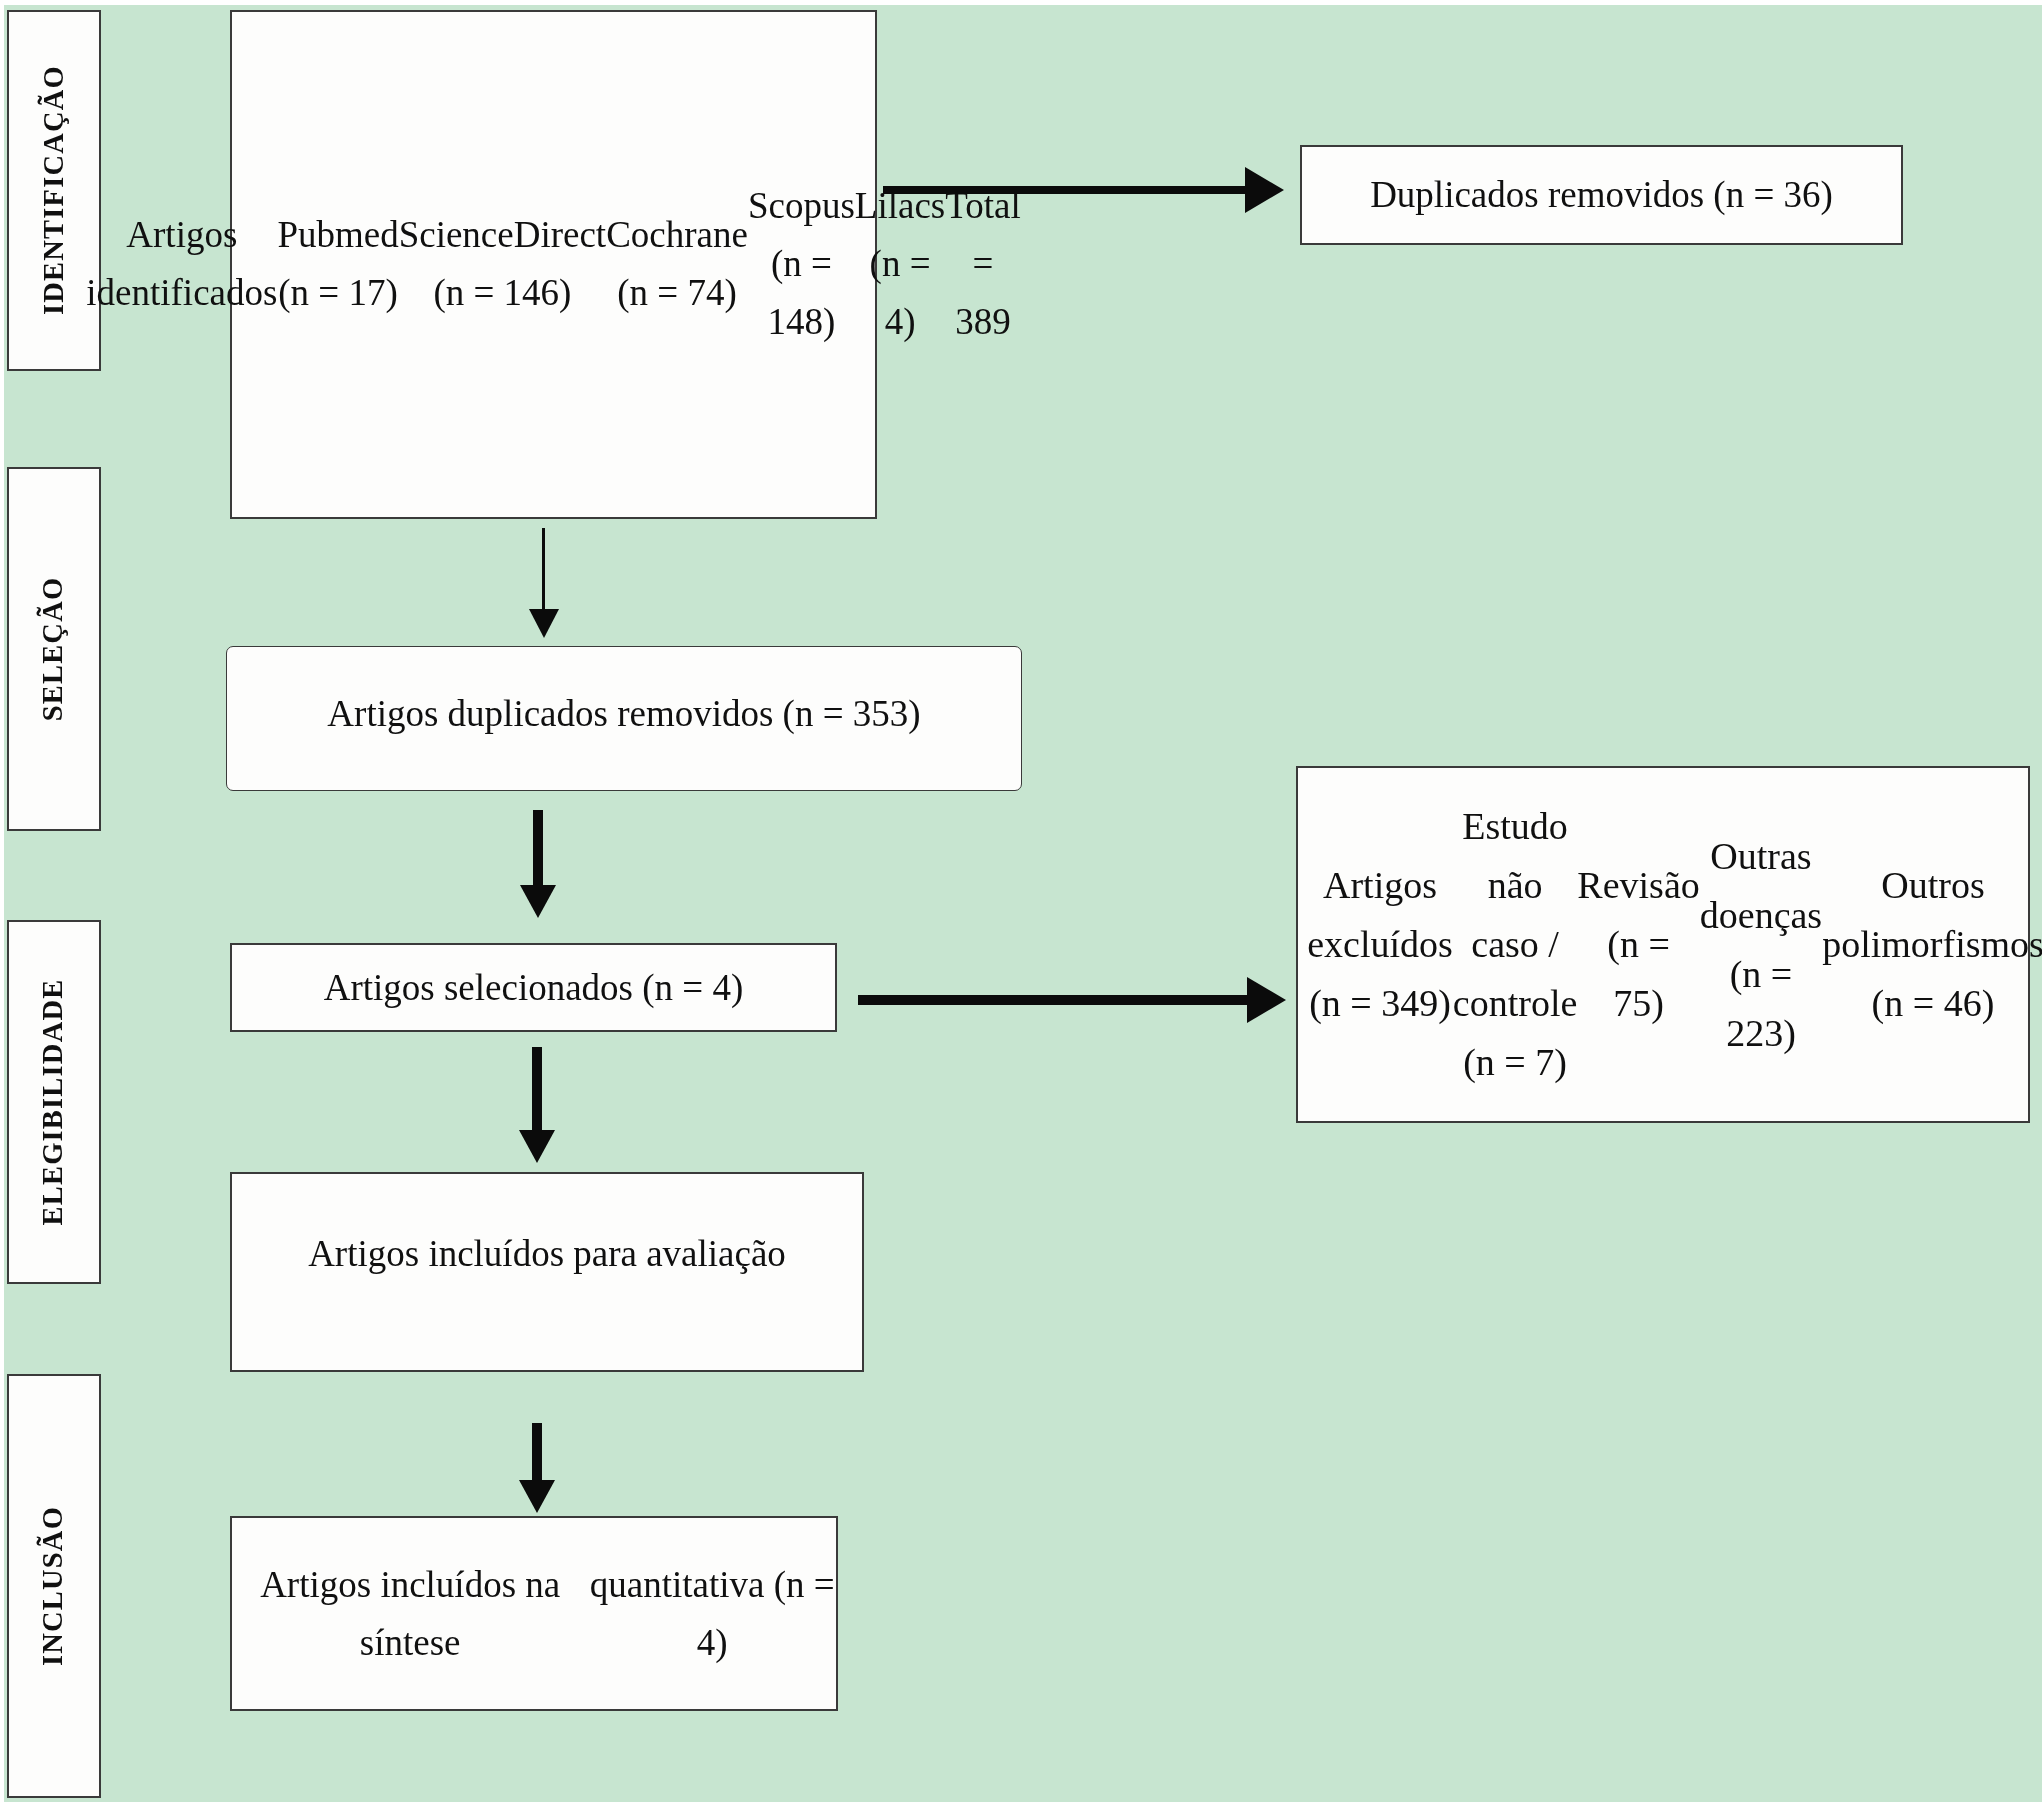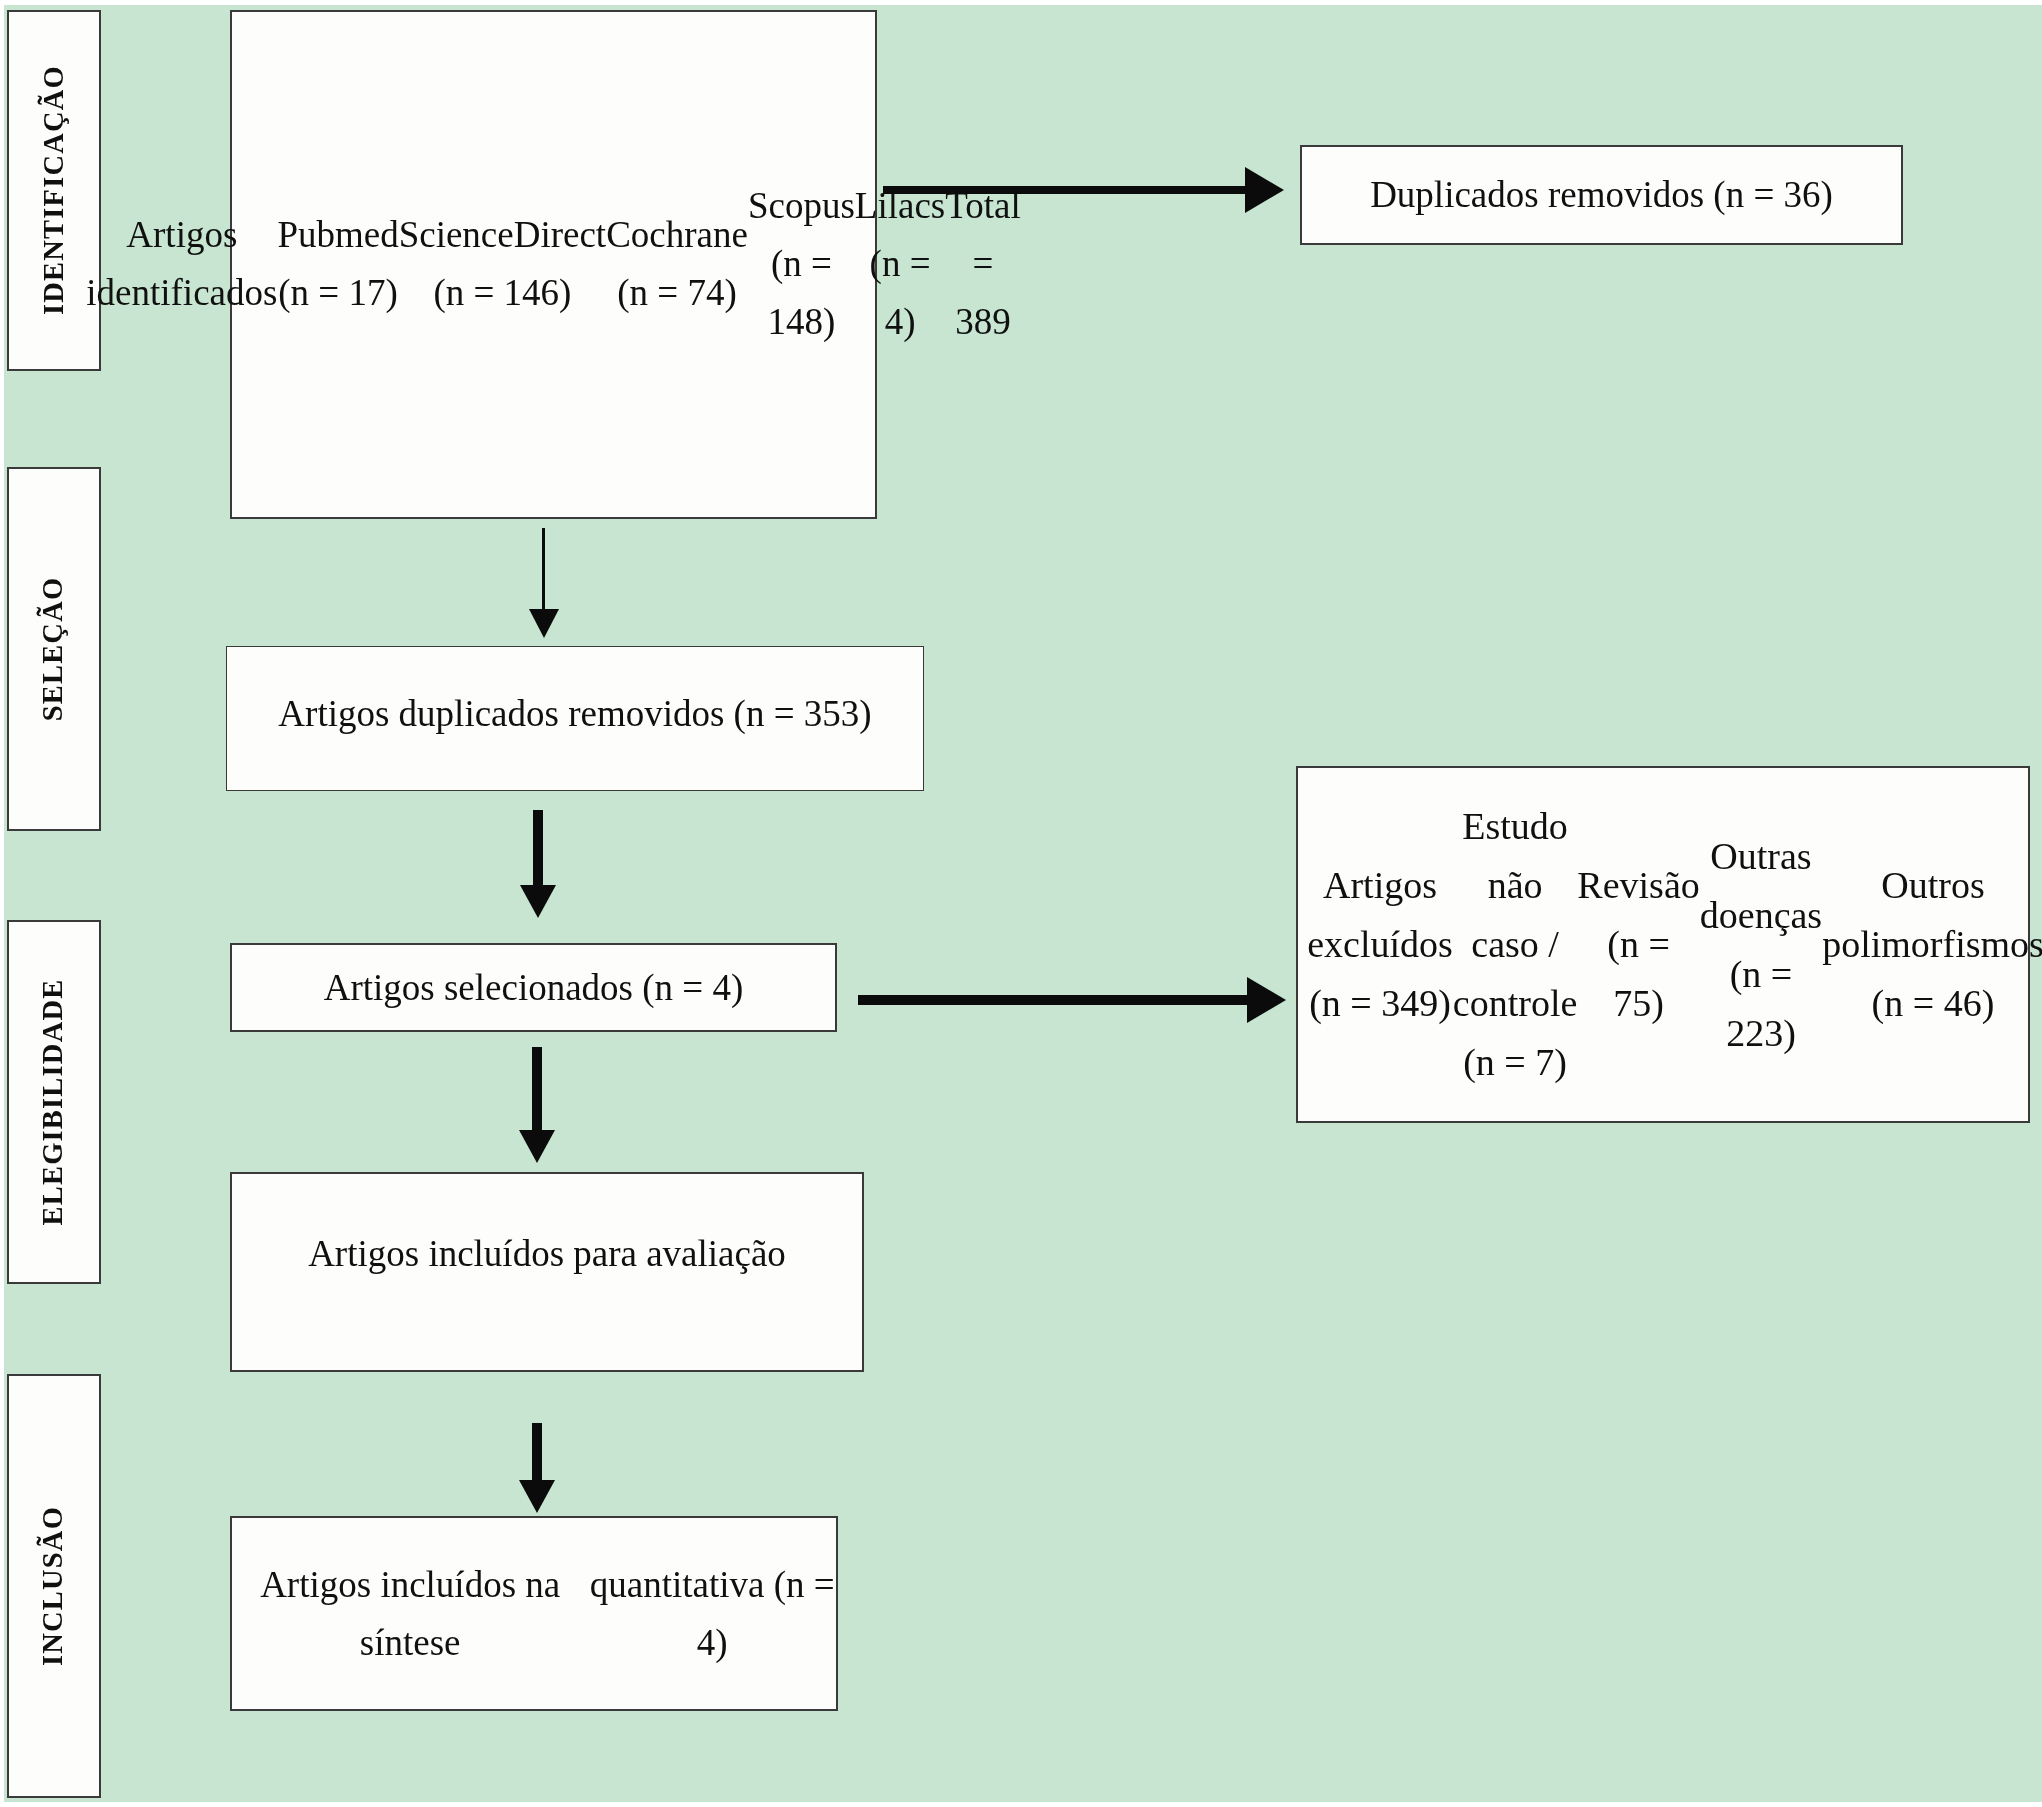--- a/index.html
+++ b/index.html
@@ -73,21 +73,21 @@
   <div>Cochrane (n = 74)</div>
   <div>Scopus (n = 148)</div>
   <div>Lilacs (n = 4)</div>
   <div>Total = 389</div>
 </div>
 
 <div class="wbox" style="left:1300px;top:145px;width:603px;height:100px;">
   <div>Duplicados removidos (n = 36)</div>
 </div>
 
-<div class="wbox thin-border" style="left:226px;top:646px;width:698px;height:145px;padding-bottom:10px;">
+<div class="wbox thin-border" style="left:226px;top:646px;width:796px;height:145px;padding-bottom:10px;border-radius:7px;">
   <div>Artigos duplicados removidos (n = 353)</div>
 </div>
 
 <div class="wbox" style="left:230px;top:943px;width:607px;height:89px;">
   <div>Artigos selecionados (n = 4)</div>
 </div>
 
 <div class="wbox" style="left:1296px;top:766px;width:734px;height:357px;font-size:38px;line-height:59px;padding-left:25px;">
   <div>Artigos excluídos (n = 349)</div>
   <div>Estudo não caso / controle (n = 7)</div>

